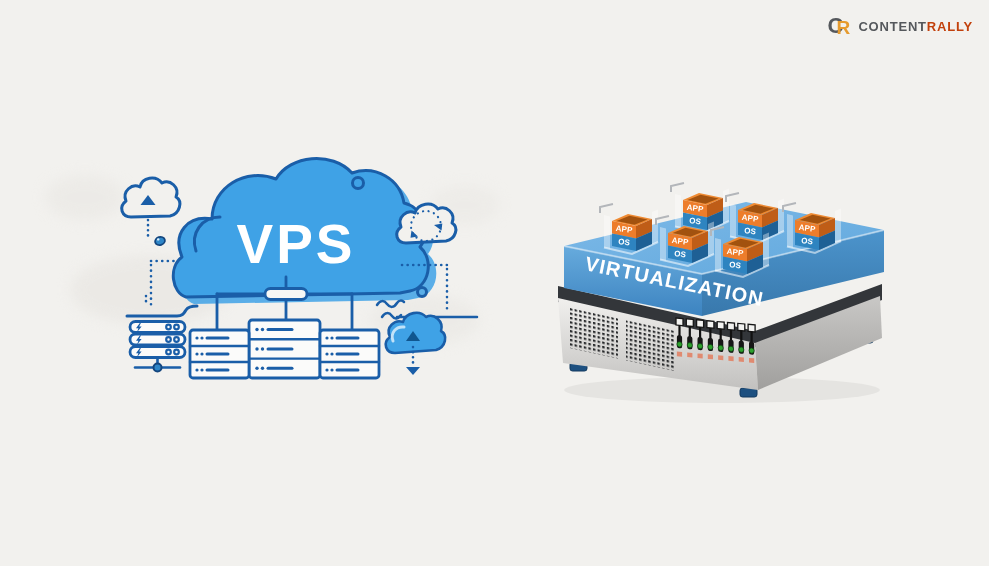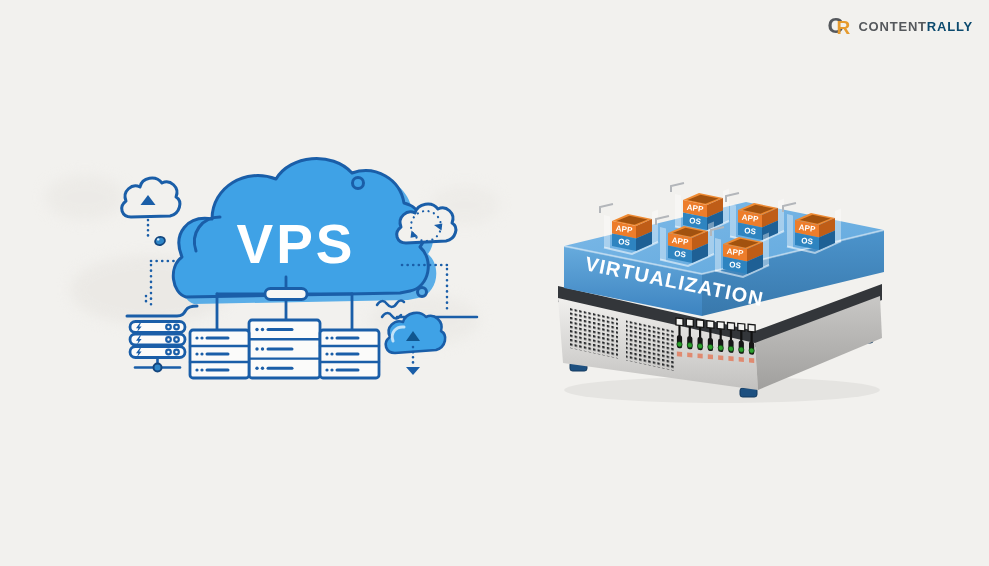--- a/index.html
+++ b/index.html
@@ -8,21 +8,21 @@
     background:#f2f1ee;overflow:hidden;
     font-family:"Liberation Sans",sans-serif;
   }
   .blob{position:absolute;background:#e9e7e3;border-radius:50%;filter:blur(7px);}
   
   .logo{position:absolute;top:14px;right:16px;display:flex;align-items:center;gap:5px;}
   .monogram{position:relative;width:26px;height:24px;}
   .mono-c{position:absolute;left:0;top:0;font-size:22px;font-weight:bold;color:#55585c;line-height:24px;}
   .mono-r{position:absolute;left:9px;top:3px;font-size:19px;font-weight:bold;color:#e69b2e;line-height:22px;}
   .brandtext{font-size:13px;font-weight:bold;letter-spacing:0.8px;color:#55585c;}
-  .brandtext .sec{color:#0c4a6e;}
+  .brandtext .sec{color:#c2410c;}
   .art{position:absolute;}
   svg text{font-family:"Liberation Sans",sans-serif;}
 </style>
 </head>
 <body>
 
 <div class="stage">
 
   <div class="blob" style="left:70px;top:255px;width:160px;height:70px;opacity:.75"></div>
   <div class="blob" style="left:45px;top:175px;width:80px;height:45px;opacity:.6"></div>

